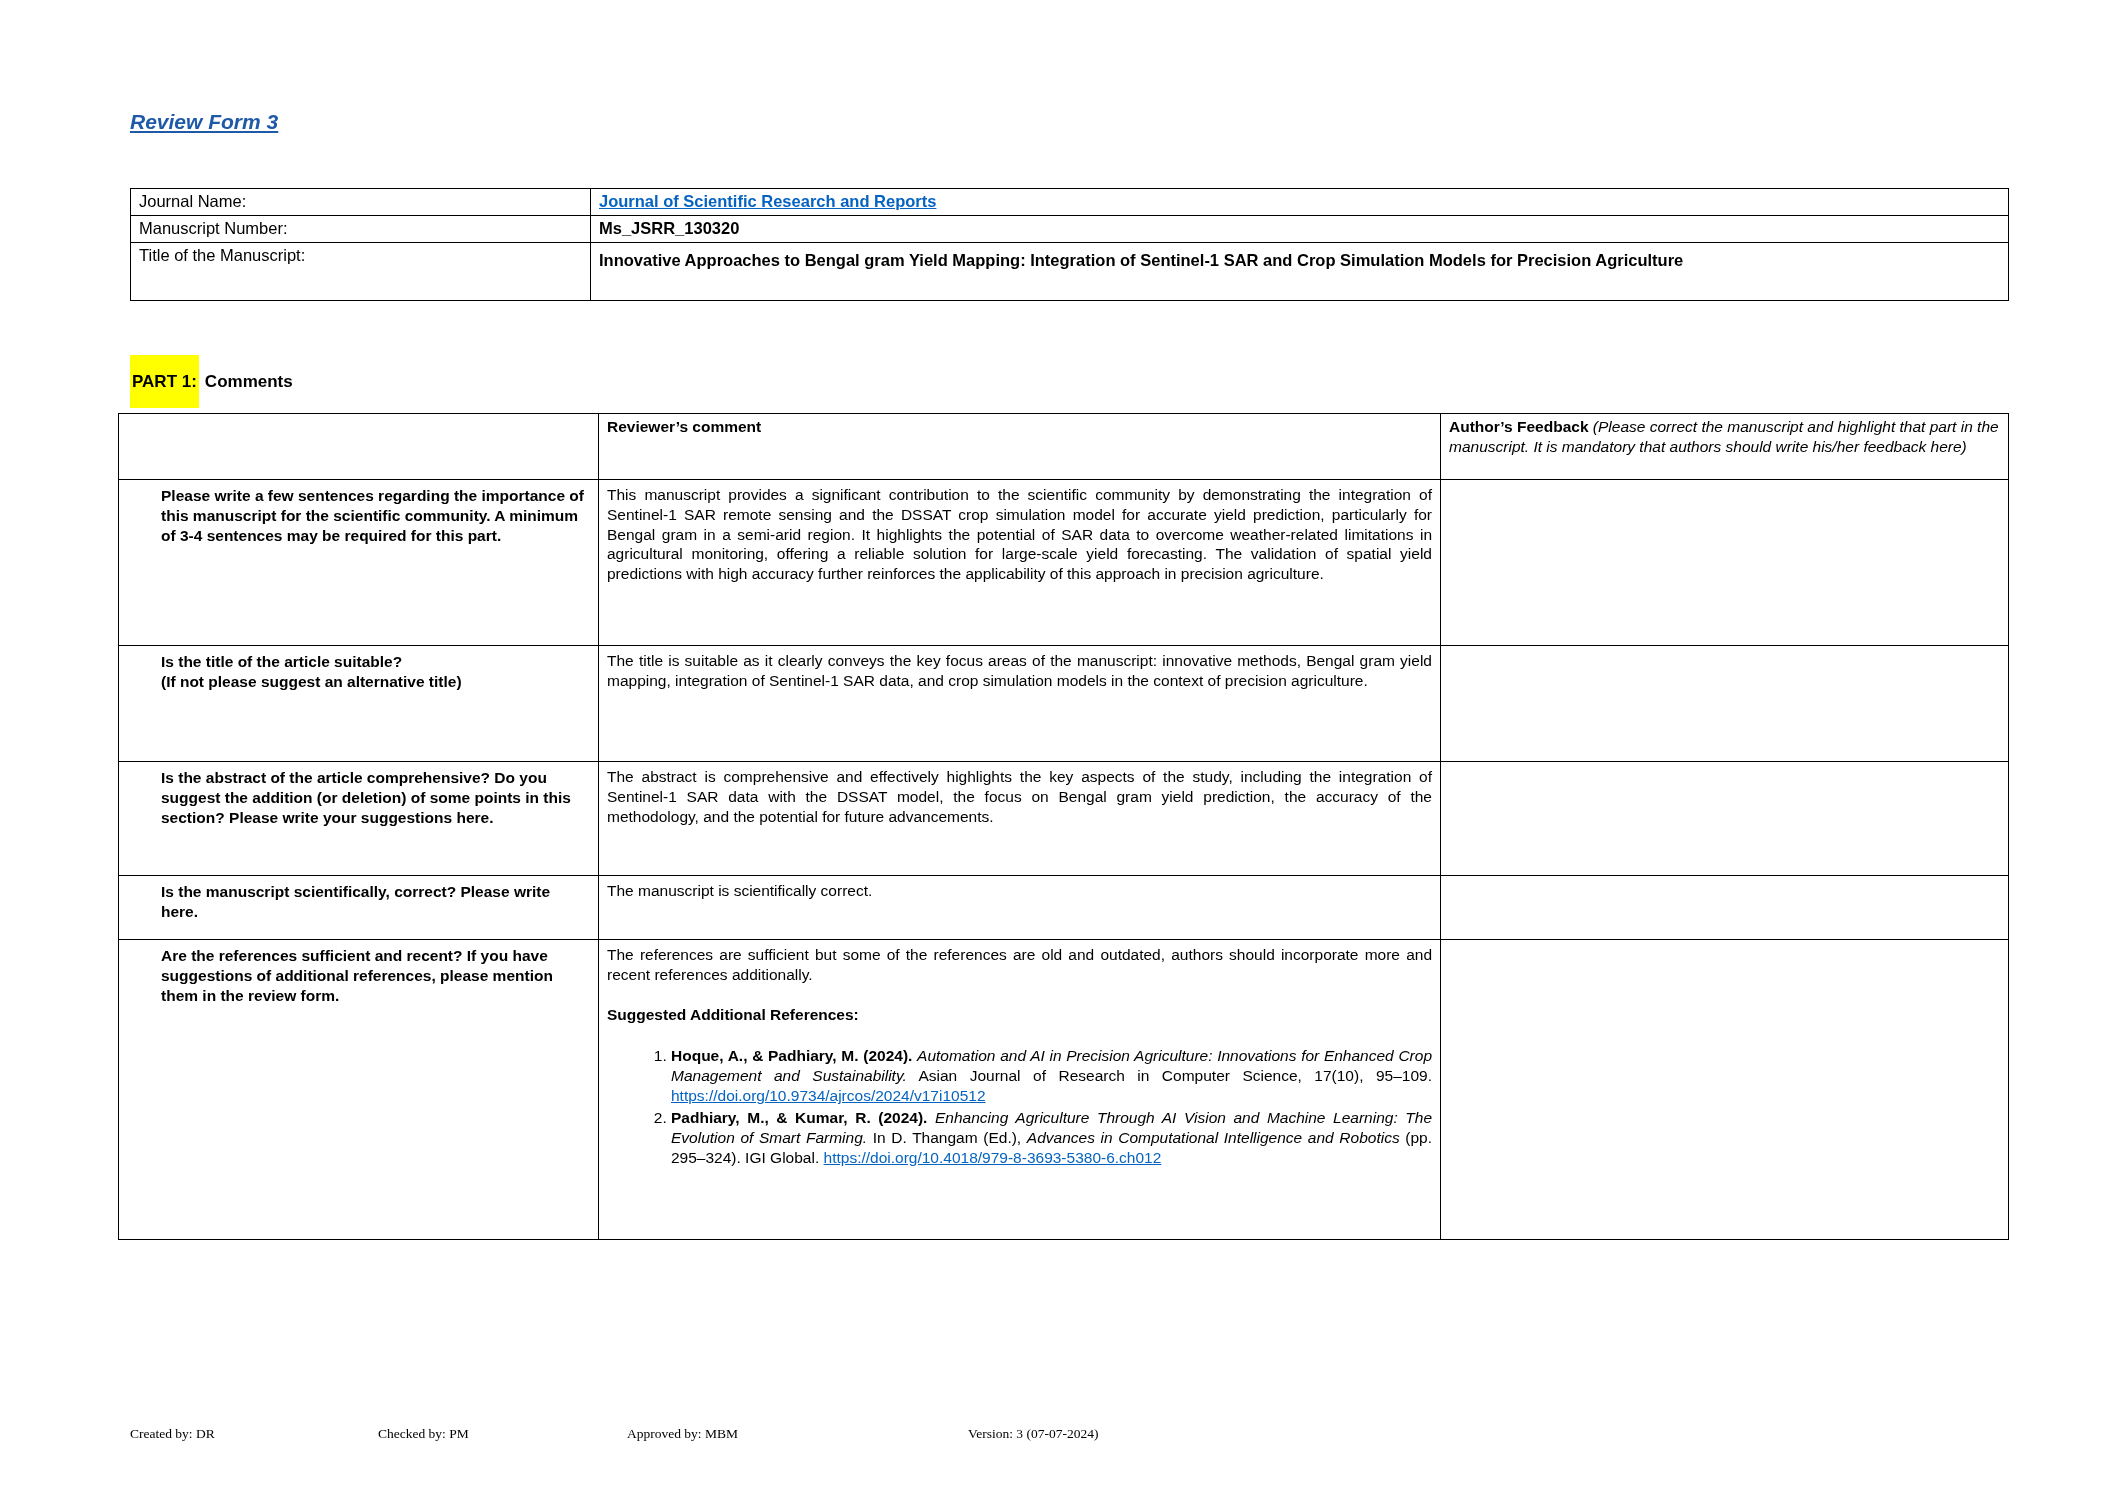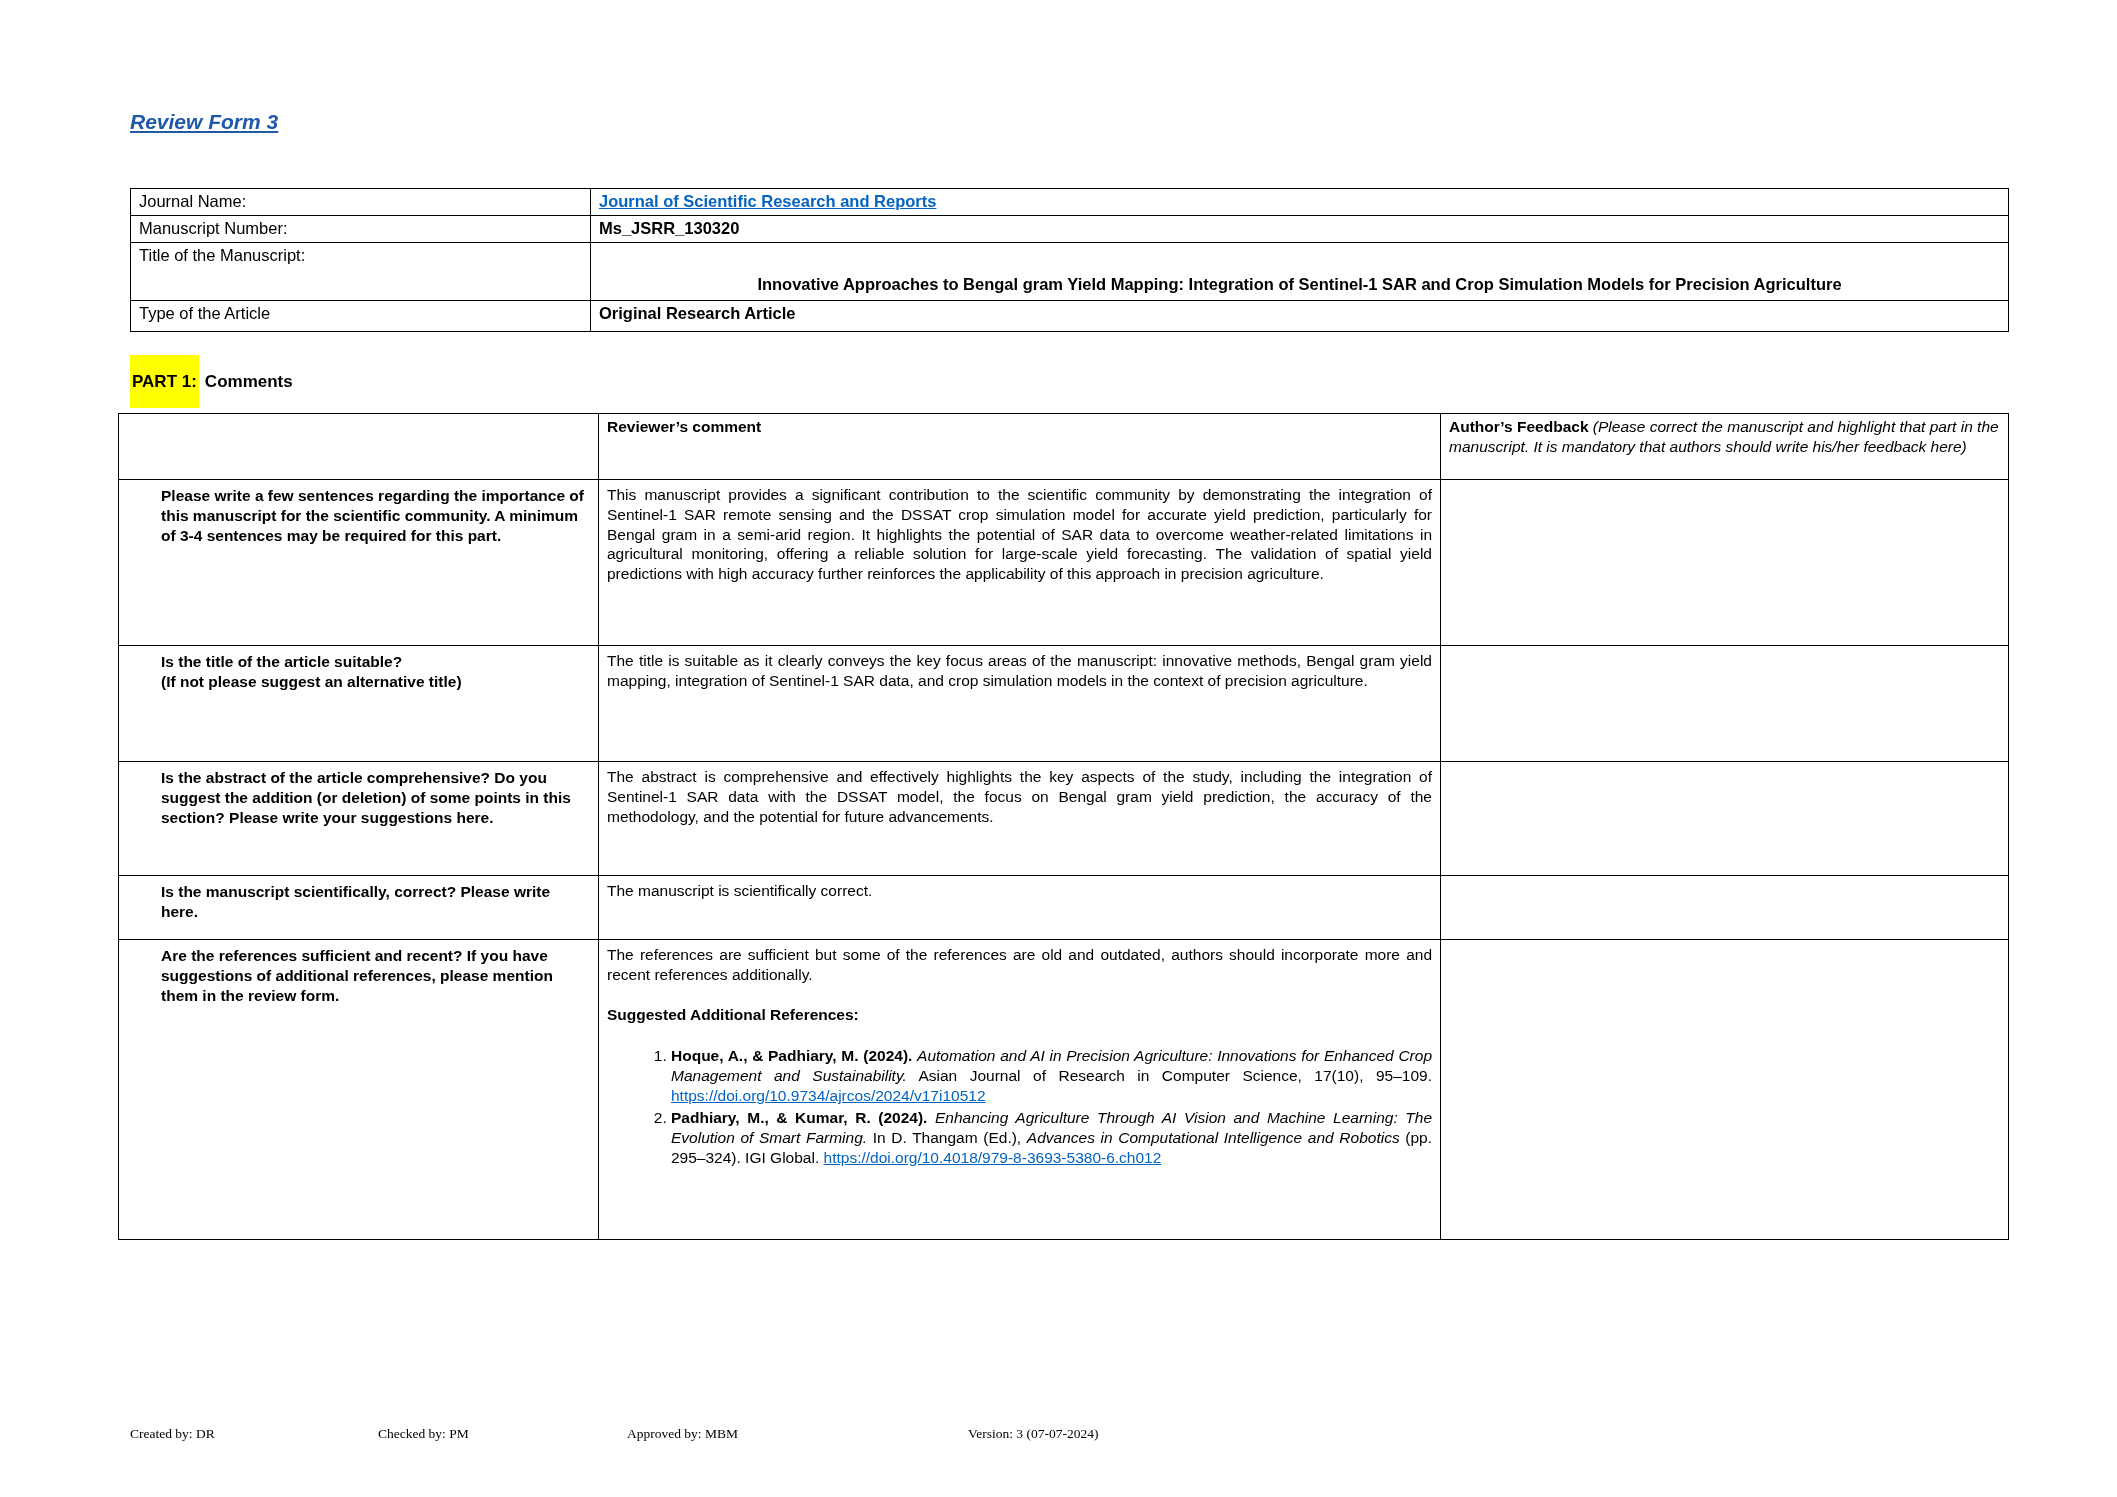--- a/index.html
+++ b/index.html
@@ -21,21 +21,21 @@
   table { border-collapse: collapse; table-layout: fixed; }
   td { border: 1.5px solid #000; vertical-align: top; padding: 3px 8px; }
 
   
   .info-table { position: absolute; left: 130px; top: 188px; width: 1878px; font-size: 16.5px; }
   .info-table .c-label { width: 460px; }
   .info-table .c-value { width: 1418px; }
   .info-table .r-small { height: 27px; }
   .info-table .r-title { height: 58px; }
   .info-table .r-type { height: 31px; }
-  .info-table .pad-top { padding-top: 32px; text-align: center; }
+  .info-table .pad-top { padding-top: 8px; }
   .bold { font-weight: bold; }
   .italic { font-style: italic; }
   .doc-link {
     color: #0563C1; text-decoration: underline; overflow-wrap: anywhere; cursor: pointer;
   }
   .journal-link { font-weight: bold; }
 
   
   .part-heading {
     position: absolute; left: 130px; top: 372px;
@@ -84,24 +84,20 @@
       <td class="c-label">Journal Name:</td>
       <td class="c-value"><a class="doc-link journal-link">Journal of Scientific Research and Reports</a></td>
     </tr>
     <tr class="r-small">
       <td class="c-label">Manuscript Number:</td>
       <td class="c-value bold">Ms_JSRR_130320</td>
     </tr>
     <tr class="r-title">
       <td class="c-label">Title of the Manuscript:</td>
       <td class="c-value bold pad-top">Innovative Approaches to Bengal gram Yield Mapping: Integration of Sentinel-1 SAR and Crop Simulation Models for Precision Agriculture</td>
-    </tr>
-    <tr class="r-type">
-      <td class="c-label">Type of the Article</td>
-      <td class="c-value bold">Original Research Article</td>
     </tr>
   </tbody>
     </table>
 
   <div class="part-heading">
     <span class="part-badge">PART 1:</span><span class="part-label">Comments</span>
   </div>
 
   <table class="comments-table">
     <tbody>

